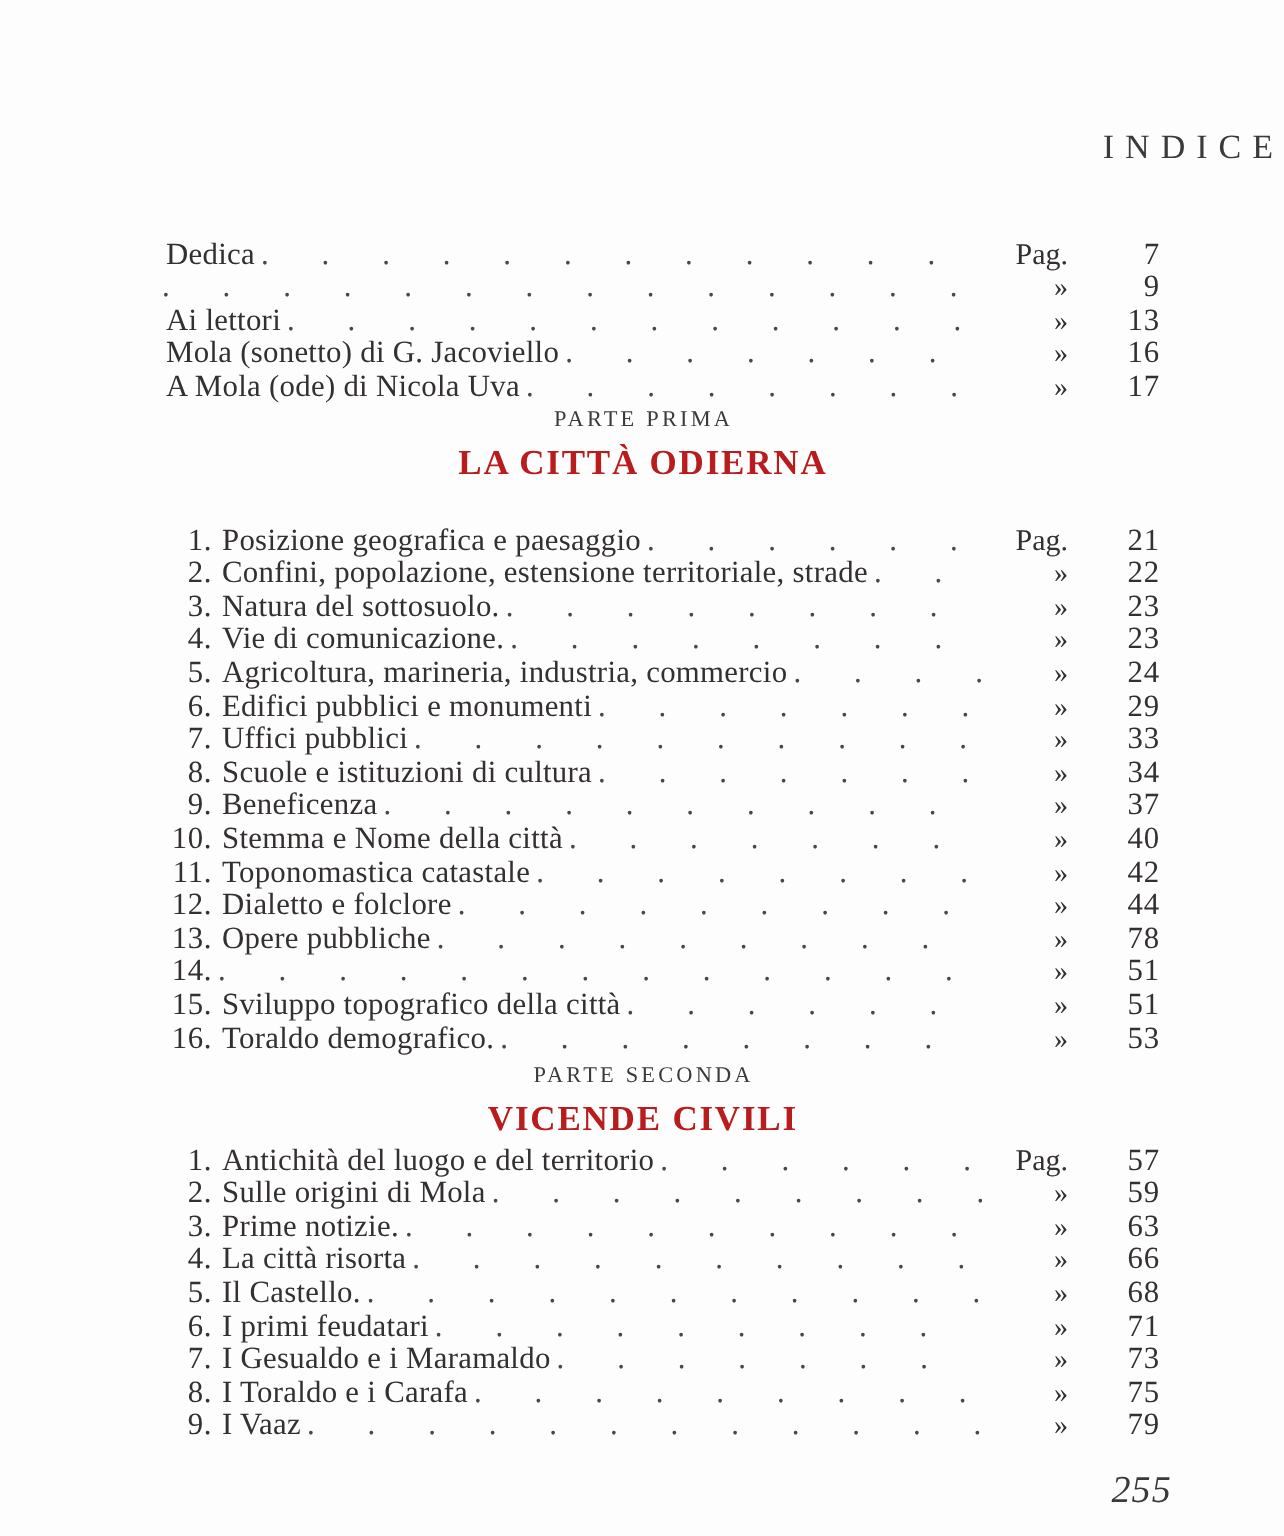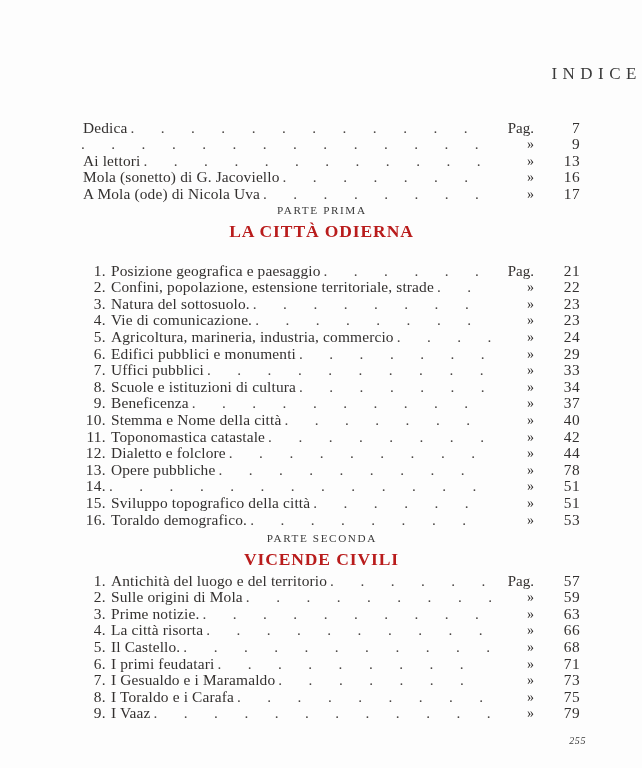--- a/index.html
+++ b/index.html
@@ -129,21 +129,21 @@
     line-height: 1.15;
   }
   #part1-head { top: 204px; }
   #part2-head { top: 532px; }
 
   
   .folio {
     position: absolute;
     right: 56px;
     top: 735px;
-    font-size: 10px;
+    font-size: 19px;
     font-style: italic;
     color: #3a3a3a;
     letter-spacing: 0.6px;
   }
 </style>
 </head>
 <body>
 
 <div class="page">
 

